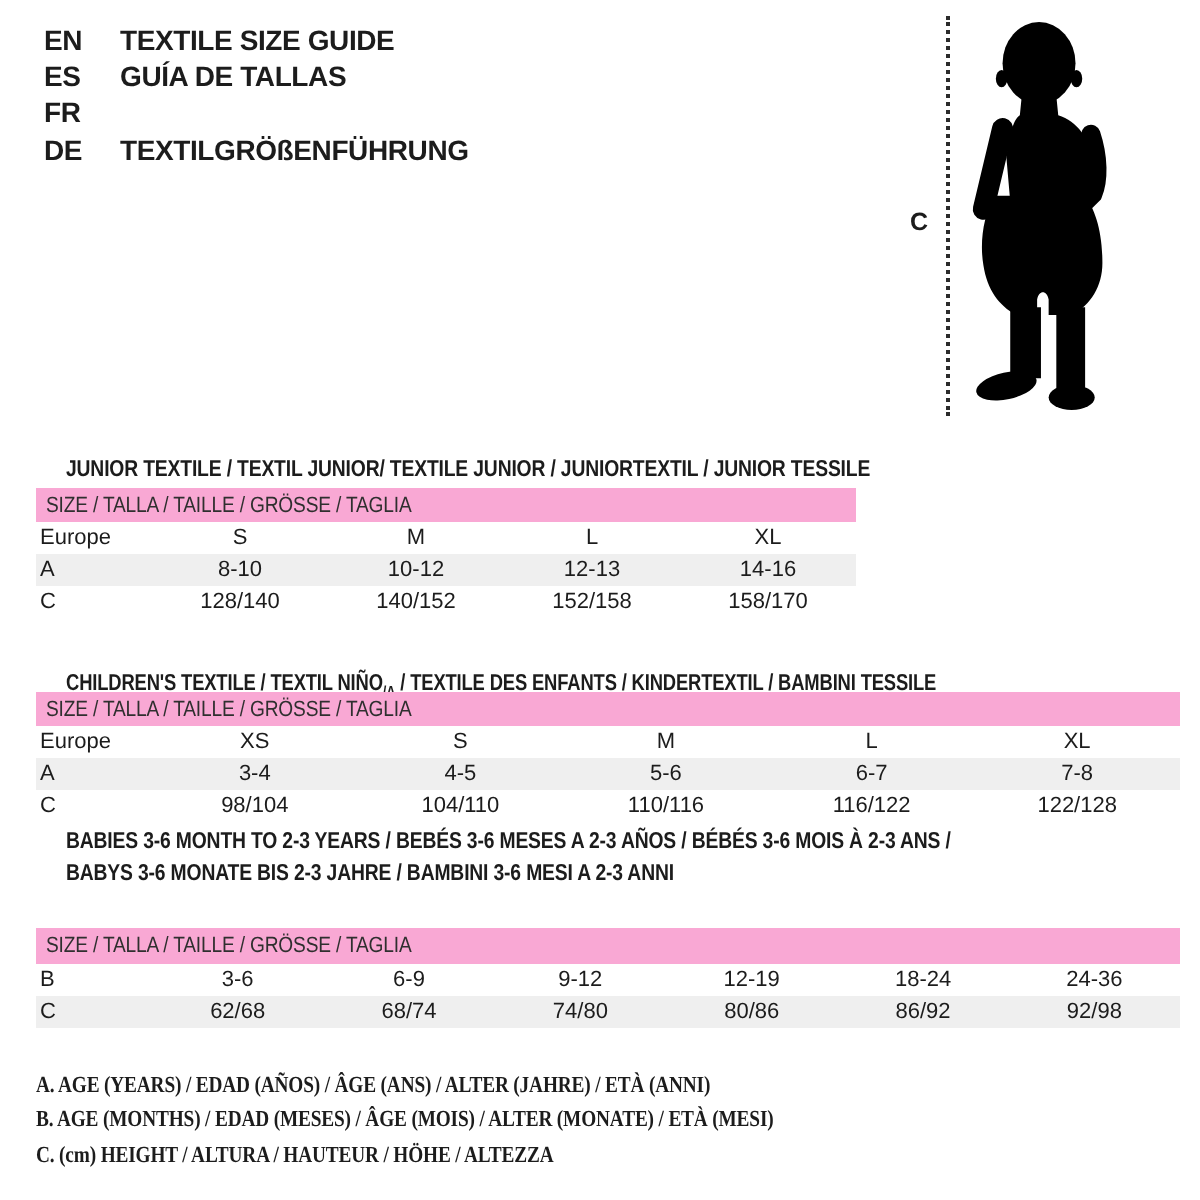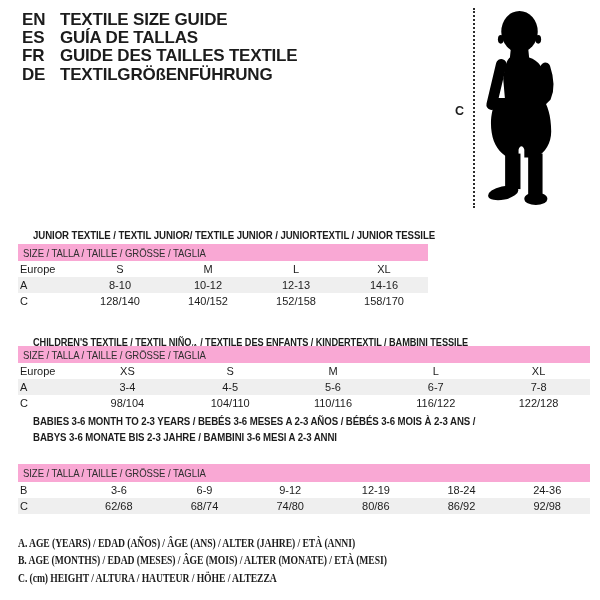--- a/index.html
+++ b/index.html
@@ -4,21 +4,21 @@
 <style>
   html,body { margin:0; padding:0; }
   body {
     width:600px; height:600px; background:#ffffff;
     font-family:"Liberation Sans", sans-serif; color:#1c1c1c;
   }
   .canvas { position:relative; width:600px; height:600px; overflow:hidden; background:#fff; }
 
   
   .lang-block { position:absolute; left:22px; top:11px; }
-  .lang-row { display:flex; height:18.2px; align-items:center; font-weight:bold; font-size:17px; letter-spacing:-0.2px; }
+  .lang-row { display:flex; height:18.2px; align-items:center; font-weight:bold; font-size:14px; letter-spacing:-0.2px; }
   .lang-code { width:38px; flex:none; }
   .lang-title { white-space:nowrap; }
 
   
   .figure-label { position:absolute; left:455px; top:104px; font-weight:bold; font-size:12.5px; }
   .dotted-line { position:absolute; left:473px; top:8px; height:200px; width:0; border-left:2px dotted #2b2b2b; }
   .silhouette { position:absolute; left:484px; top:7px; }
 
   
   .section-title { position:absolute; margin:15px; font-size:11.5px; font-weight:bold; white-space:nowrap; }
@@ -48,21 +48,20 @@
     <div class="lang-row">
       <span class="lang-code">EN</span>
       <span class="lang-title">TEXTILE SIZE GUIDE</span>
     </div>
     <div class="lang-row">
       <span class="lang-code">ES</span>
       <span class="lang-title">GUÍA DE TALLAS</span>
     </div>
     <div class="lang-row">
       <span class="lang-code">FR</span>
-      <span class="lang-title">GUIDE DES TAILLES TEXTILE</span>
     </div>
     <div class="lang-row">
       <span class="lang-code">DE</span>
       <span class="lang-title">TEXTILGRÖßENFÜHRUNG</span>
     </div>
   </section>
 
   <span class="figure-label">C</span>
   <div class="dotted-line"></div>
   <svg class="silhouette" width="96" height="202" viewBox="0 0 100 205" aria-hidden="true">

